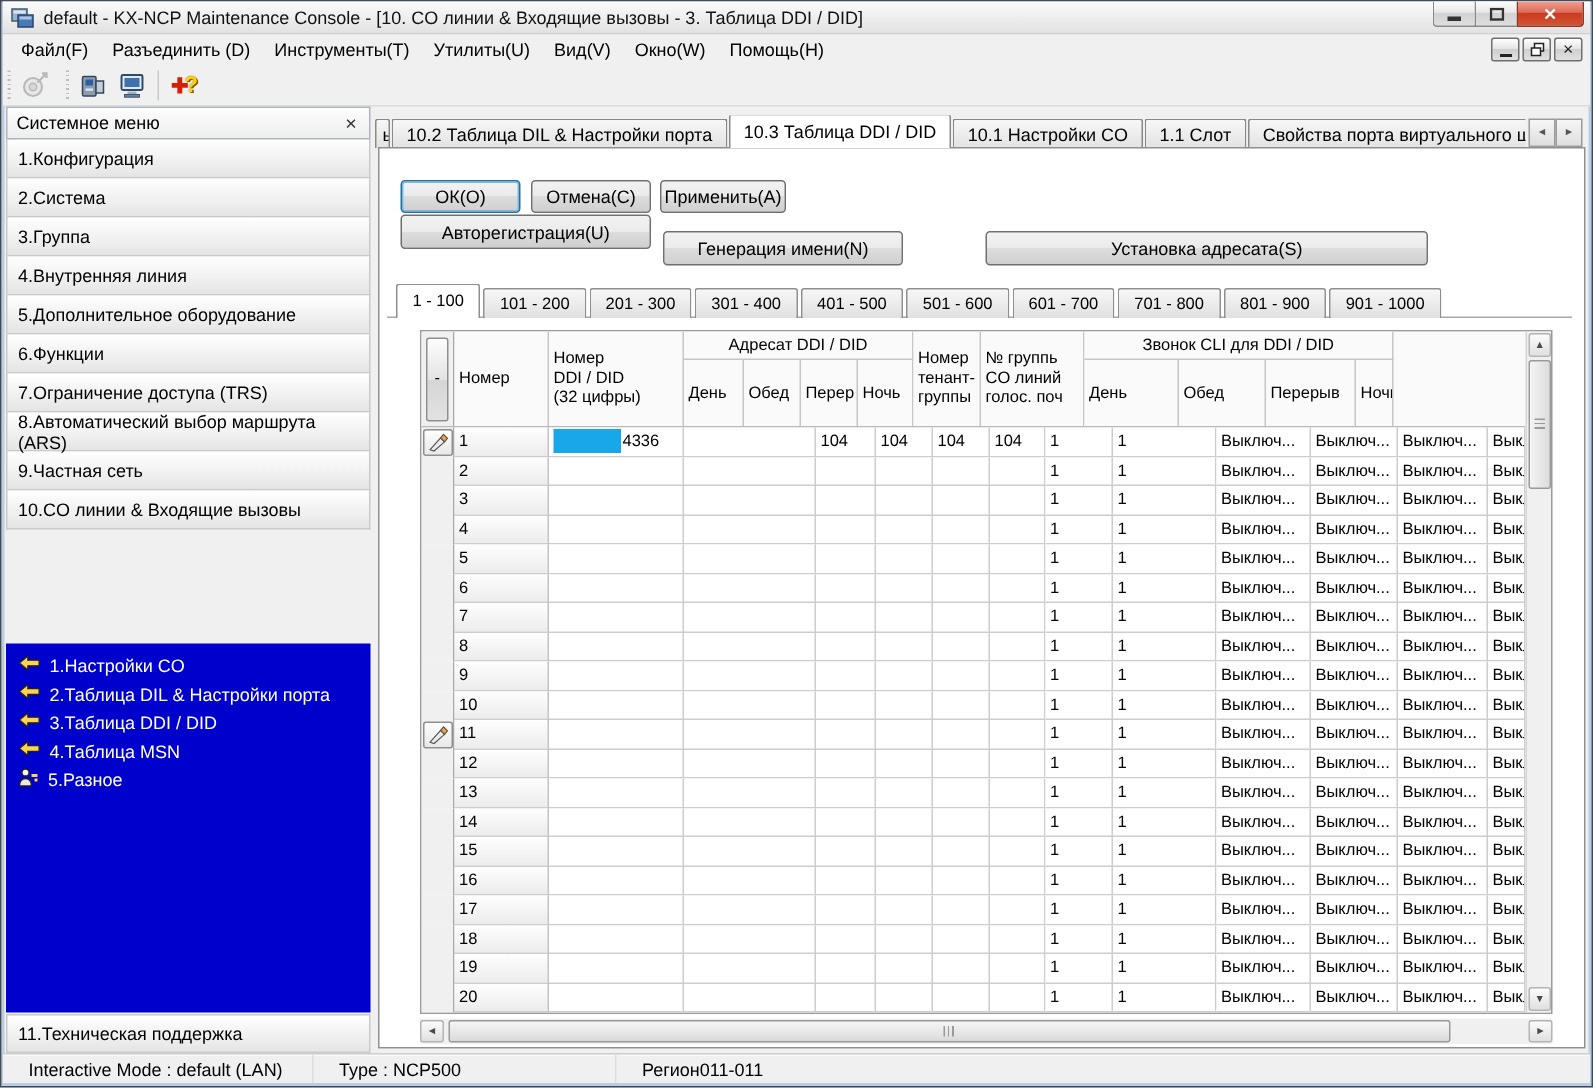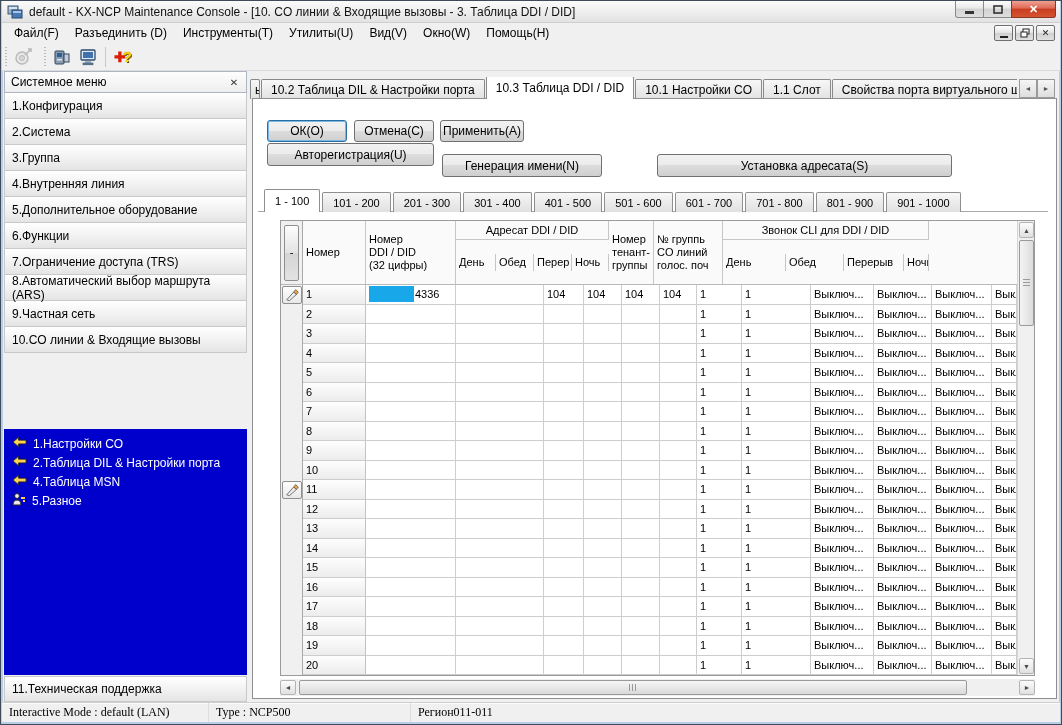--- a/index.html
+++ b/index.html
@@ -84,21 +84,21 @@
 
   
   .twrap { position:absolute; left:27px; top:121px; width:755px; height:456px; border:1px solid #9a9a9a; background:#fff; }
   .tgrid { position:absolute; left:0; top:0; width:736px; height:454px; overflow:hidden; }
   .thead { display:flex; height:64px; background:#fafafa; border-bottom:1px solid #b9b9b9; }
   .hcell { border-right:1px solid #c6c6c6; font-size:11px; color:#000; padding:2px 3px; display:flex; align-items:center;
            white-space:pre-line; line-height:13px; overflow:hidden; background:#fafafa; }
   .hgroup { display:flex; flex-direction:column; }
   .hgtitle { height:19px; border-bottom:1px solid #c6c6c6; border-right:1px solid #c6c6c6; font-size:11px;
              display:flex; align-items:center; justify-content:center; background:#fafafa; }
-  .hgrow { display:flex; flex:1;align-items:center; }
+  .hgrow { display:flex; flex:1; }
   .hgrow .hcell { align-items:center; }
   .gutcell { background:#f0f0f0; border-right:1px solid #a9a9a9; display:flex; align-items:center; justify-content:center; }
   .cornerbtn { width:18px; height:56px; border:1px solid #8f8f8f; border-radius:2px;
                background:linear-gradient(#fdfdfd,#e3e3e3 50%,#d5d5d5 50%,#e2e2e2);
                font-size:11px; display:flex; align-items:center; justify-content:center; }
   .trow { display:flex; height:19.5px; }
   .tcell { border-right:1px solid #cdcdcd; border-bottom:1px solid #cdcdcd; font-size:11px; padding:2px 3px;
            overflow:hidden; white-space:nowrap; background:#fff; display:flex; align-items:center; }
   .tcell.rowhdr { background:linear-gradient(#fefefe,#ececec); border-right:1px solid #c2c2c2; }
   .tcell.gut { background:#f0f0f0; border-right:1px solid #a9a9a9; border-bottom:none; padding:0; justify-content:center; }
@@ -120,22 +120,22 @@
             background:linear-gradient(#fcfcfc,#e0e0e0); display:flex; align-items:center; justify-content:center;
             font-size:7px; color:#4a4a4a; }
   .hthumb { position:absolute; left:19px; top:1px; width:668px; height:15px; border:1px solid #9a9a9a; border-radius:2px;
             background:linear-gradient(#f6f6f6,#dadada); }
   .hthumb .grips { position:absolute; top:3px; bottom:3px; left:50%; margin-left:-4px; width:8px;
             background:repeating-linear-gradient(90deg,#9a9a9a 0 1px, transparent 1px 3px); }
 
   
   .statusbar { position:absolute; left:1px; right:1px; bottom:2px; height:20px; background:#f0f0f0;
                border-top:1px solid #cfcfcf; display:flex; align-items:center; font-size:12px; color:#000; }
-  .sb-sec { height:100%; display:flex; align-items:center; padding-left:7px; border-right:1px solid #dddddd;
-            box-shadow: inset 0 1px 0 #fafafa; white-space:nowrap; overflow:hidden;font-family:Liberation Serif, serif; }
+  .sb-sec { height:100%; display:flex; align-items:center; padding-left:17px; border-right:1px solid #dddddd;
+            box-shadow: inset 0 1px 0 #fafafa; white-space:nowrap; overflow:hidden; }
 </style>
 </head>
 <body>
 
 <div class="window">
 
   <div class="titlebar">
     <span style="display:flex">
       <svg width="16" height="16" viewBox="0 0 16 16">
         <rect x="1" y="2" width="10" height="8" fill="#9db3c8" stroke="#3d5a78"></rect>
@@ -246,20 +246,26 @@
         <div class="sub-item">
           <span><svg width="15" height="12" viewBox="0 0 16 12">
               <path d="M7 1 L1 6 L7 11 L7 8 L15 8 L15 4 L7 4 Z" fill="#ffd34d" stroke="#222" stroke-width="0.9"></path>
             </svg></span>
           <span>2.Таблица DIL &amp; Настройки порта</span>
         </div>
         <div class="sub-item">
           <span><svg width="15" height="12" viewBox="0 0 16 12">
               <path d="M7 1 L1 6 L7 11 L7 8 L15 8 L15 4 L7 4 Z" fill="#ffd34d" stroke="#222" stroke-width="0.9"></path>
             </svg></span>
+          <span>3.Таблица DDI / DID</span>
+        </div>
+        <div class="sub-item">
+          <span><svg width="15" height="12" viewBox="0 0 16 12">
+              <path d="M7 1 L1 6 L7 11 L7 8 L15 8 L15 4 L7 4 Z" fill="#ffd34d" stroke="#222" stroke-width="0.9"></path>
+            </svg></span>
           <span>4.Таблица MSN</span>
         </div>
         <div class="sub-item">
           <span><svg width="14" height="13" viewBox="0 0 14 13">
               <circle cx="5" cy="3" r="2.4" fill="#f2f2f2" stroke="#222"></circle>
               <path d="M1 12 Q1 7 5 7 Q9 7 9 12 Z" fill="#e8e8e8" stroke="#222"></path>
               <path d="M9 5 L13 5 M11 8 L13 8" stroke="#ffd34d" stroke-width="2"></path>
             </svg></span>
           <span>5.Разное</span>
         </div>

